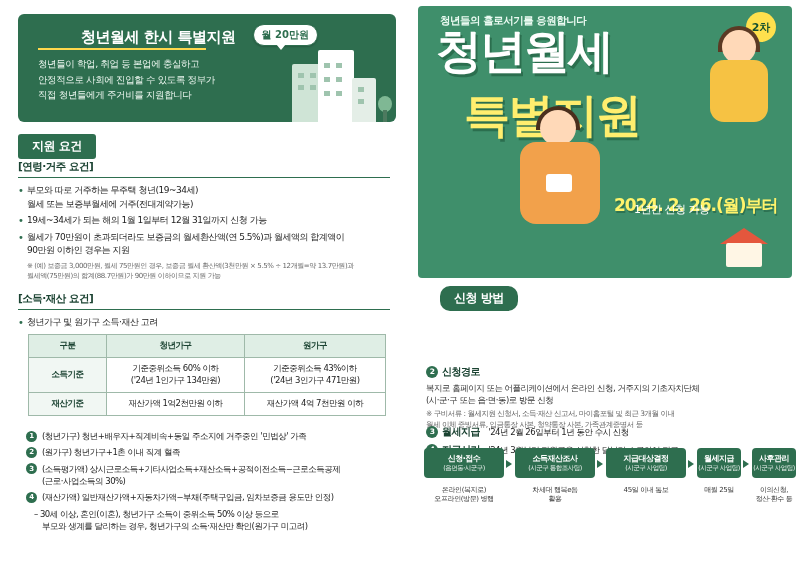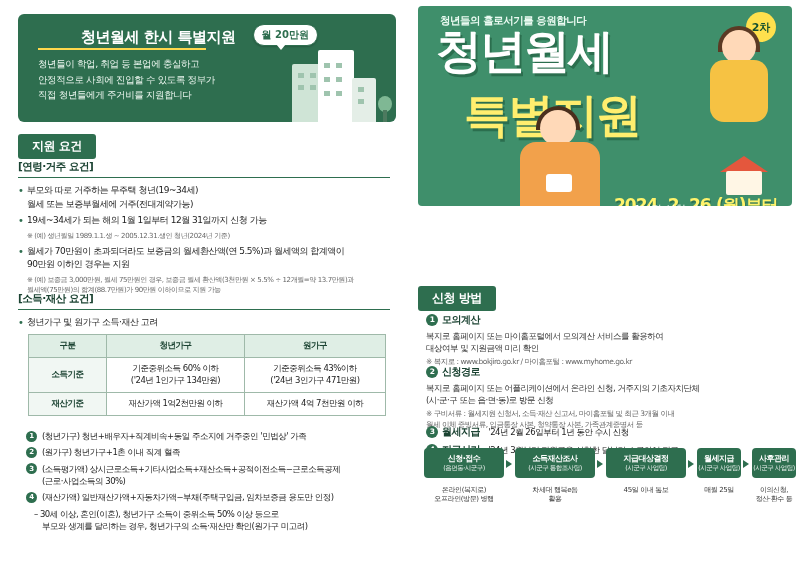--- a/index.html
+++ b/index.html
@@ -91,21 +91,21 @@
     display:flex; align-items:center; justify-content:center;
   }
   .dash-note {
     font-size:8.5px; line-height:1.5; color:#222; letter-spacing:-0.5px;
     padding-left:16px; text-indent:-8px; margin-top:4px;
   }
 
   
   .right { position:absolute; left:410px; top:0; width:390px; height:566px; background:#fff; }
   .poster {
-    position:absolute; left:8px; top:6px; width:374px; height:200px;
+    position:absolute; left:8px; top:6px; width:374px; height:272px;
     background:#3f8f6b; border-radius:4px; overflow:hidden;padding-left:11px;
   }
   .poster-kicker {
     position:absolute; left:22px; top:8px; color:#eafaf1; font-size:10.5px;
     letter-spacing:-0.5px; font-weight:bold;
   }
   .poster-badge {
     position:absolute; right:16px; top:6px; width:30px; height:30px; border-radius:50%;
     background:#ffe04d; color:#14502f; font-size:11px; font-weight:bold;
     display:flex; align-items:center; justify-content:center;margin-left:12px;
@@ -136,23 +136,23 @@
   .ch-b { position:absolute; left:96px; top:104px; width:96px; height:124px; }
   .ch-b .head{position:absolute;left:26px;top:0;width:36px;height:36px;border-radius:50%;background:#ffd9b8;}
   .ch-b .hair{position:absolute;left:22px;top:-4px;width:44px;height:24px;border-radius:22px 22px 0 0;background:#4a2f1d;}
   .ch-b .body{position:absolute;left:6px;top:32px;width:80px;height:82px;border-radius:16px;background:#f2a14b;}
   .ch-b .phone{position:absolute;left:32px;top:64px;width:26px;height:18px;border-radius:3px;background:#ffffff;}
   .house { position:absolute; right:24px; bottom:10px; width:48px; height:40px;}
   .house .rf{position:absolute;left:0;top:0;width:0;height:0;border-left:24px solid transparent;border-right:24px solid transparent;border-bottom:16px solid #e4573d;}
   .house .bd{position:absolute;left:6px;top:15px;width:36px;height:24px;background:#fff6e5;border-radius:2px;}
 
   .apply-head {
-    position:absolute; left:8px; top:286px;
+    position:absolute; left:30px; top:286px;
     background:#2e6e4f; color:#fff; font-size:12px; font-weight:bold;
-    padding:4px 14px; border-radius:3px; letter-spacing:-0.5px;
+    padding:4px 14px; border-radius:10px; letter-spacing:-0.5px;
   }
   .step { position:absolute; font-size:9px; color:#222; letter-spacing:-0.5px; line-height:1.5;}
   .step .st-n {
     display:inline-flex; width:12px; height:12px; border-radius:50%;
     background:#2e6e4f; color:#fff; font-size:7.5px; font-weight:bold;
     align-items:center; justify-content:center; margin-right:4px; vertical-align:1px;
   }
   .step .st-t { font-size:10px; font-weight:bold; color:#1b4332; }
   .step .st-b { display:block; margin-top:2px; font-size:8.5px; color:#333; line-height:1.5;}
   .step .st-note { display:block; font-size:7.5px; color:#666; margin-top:1px;}
@@ -221,21 +221,20 @@
     <div style="position:absolute;left:18px;top:160px;width:372px;">
       <div class="sub-head">[연령·거주 요건]</div>
       <div class="rule" style="margin-top:3px;"></div>
       <ul class="bullet-list" style="margin-top:6px;">
         <li style="white-space:pre-line;">부모와 따로 거주하는 무주택 청년(19~34세)
 월세 또는 보증부월세에 거주(전대계약가능)</li>
       </ul>
       <ul class="bullet-list" style="margin-top:2px;">
         <li>19세~34세가 되는 해의 1월 1일부터 12월 31일까지 신청 가능</li>
       </ul>
-      <div class="note" style="white-space:pre-line;margin-bottom:4px;">※ (예) 생년월일 1989.1.1.생 ~ 2005.12.31.생인 청년(2024년 기준)</div>
       <ul class="bullet-list">
         <li style="white-space:pre-line;">월세가 70만원이 초과되더라도 보증금의 월세환산액(연 5.5%)과 월세액의 합계액이
 90만원 이하인 경우는 지원</li>
       </ul>
       <div class="note" style="white-space:pre-line;">※ (예) 보증금 3,000만원, 월세 75만원인 경우, 보증금 월세 환산액(3천만원 × 5.5% ÷ 12개월=약 13.7만원)과
 월세액(75만원)의 합계(88.7만원)가 90만원 이하이므로 지원 가능</div>
     </div>
 
     <div style="position:absolute;left:18px;top:292px;width:372px;">
       <div class="sub-head">[소득·재산 요건]</div>
@@ -307,26 +306,20 @@
         <div class="rf"></div>
           <div class="bd"></div>
       </div>
 
       <div class="poster-date">2024. 2. 26.(월)부터</div>
       <div class="poster-date2">1년간 신청 가능</div>
     </div>
 
     <div class="apply-head">신청 방법</div>
 
-    <div class="step" style="left:16px; top:312px; width:356px;">
-      <span class="st-n">1</span><span class="st-t">모의계산</span>
-      <span class="st-b" style="white-space:pre-line;">복지로 홈페이지 또는 마이홈포털에서 모의계산 서비스를 활용하여
-대상여부 및 지원금액 미리 확인</span>
-      <span class="st-note">※ 복지로 : www.bokjiro.go.kr / 마이홈포털 : www.myhome.go.kr</span>
-    </div>
 
     <div class="step" style="left:16px; top:364px; width:356px;">
       <span class="st-n">2</span><span class="st-t">신청경로</span>
       <span class="st-b" style="white-space:pre-line;">복지로 홈페이지 또는 어플리케이션에서 온라인 신청, 거주지의 기초자치단체
 (시·군·구 또는 읍·면·동)로 방문 신청</span>
       <span class="st-note" style="white-space:pre-line;">※ 구비서류 : 월세지원 신청서, 소득·재산 신고서, 마이홈포털 및 최근 3개월 이내
 월세 이체 증빙서류, 입금통장 사본, 청약통장 사본, 가족관계증명서 등</span>
     </div>
 
     <div class="step" style="left:16px; top:424px; width:356px;">

